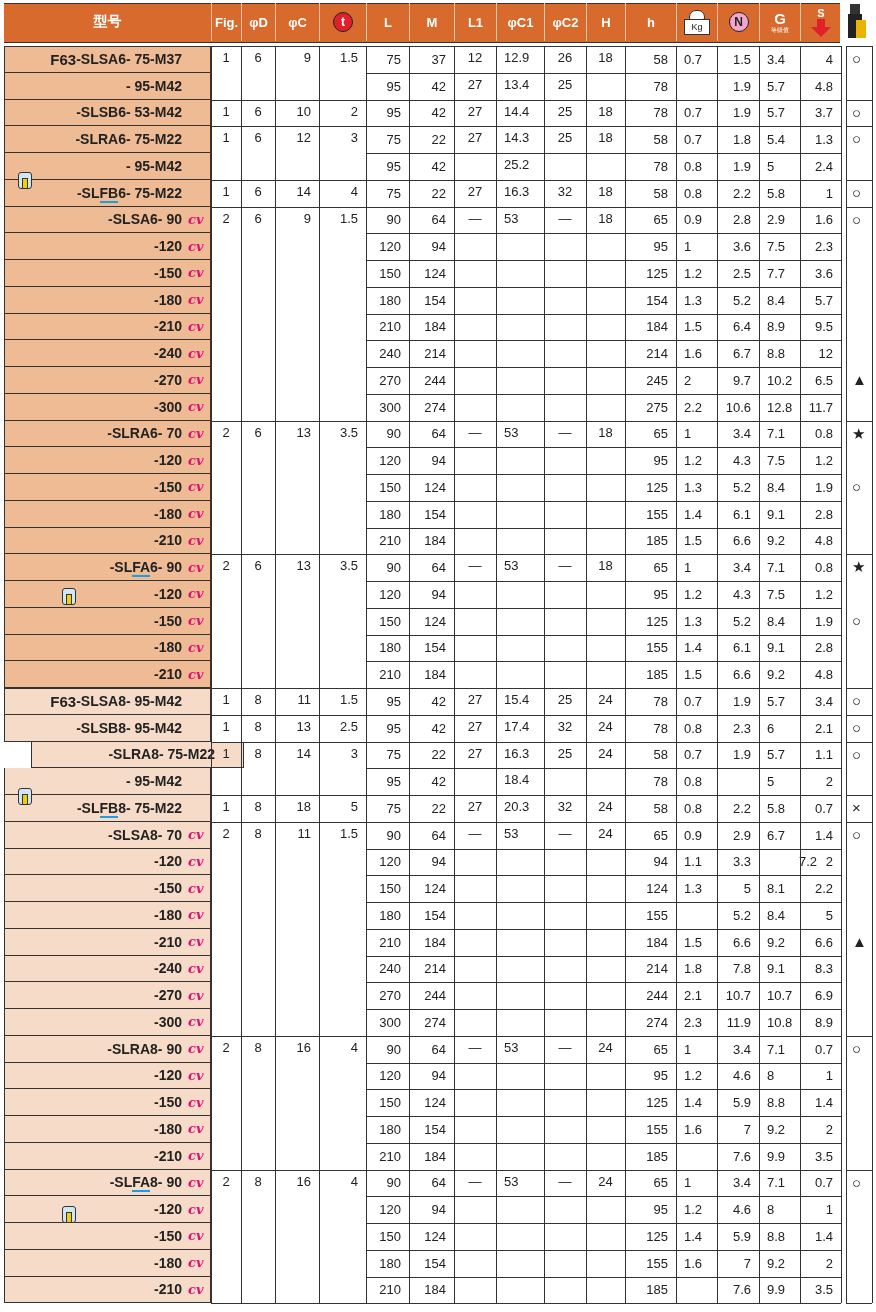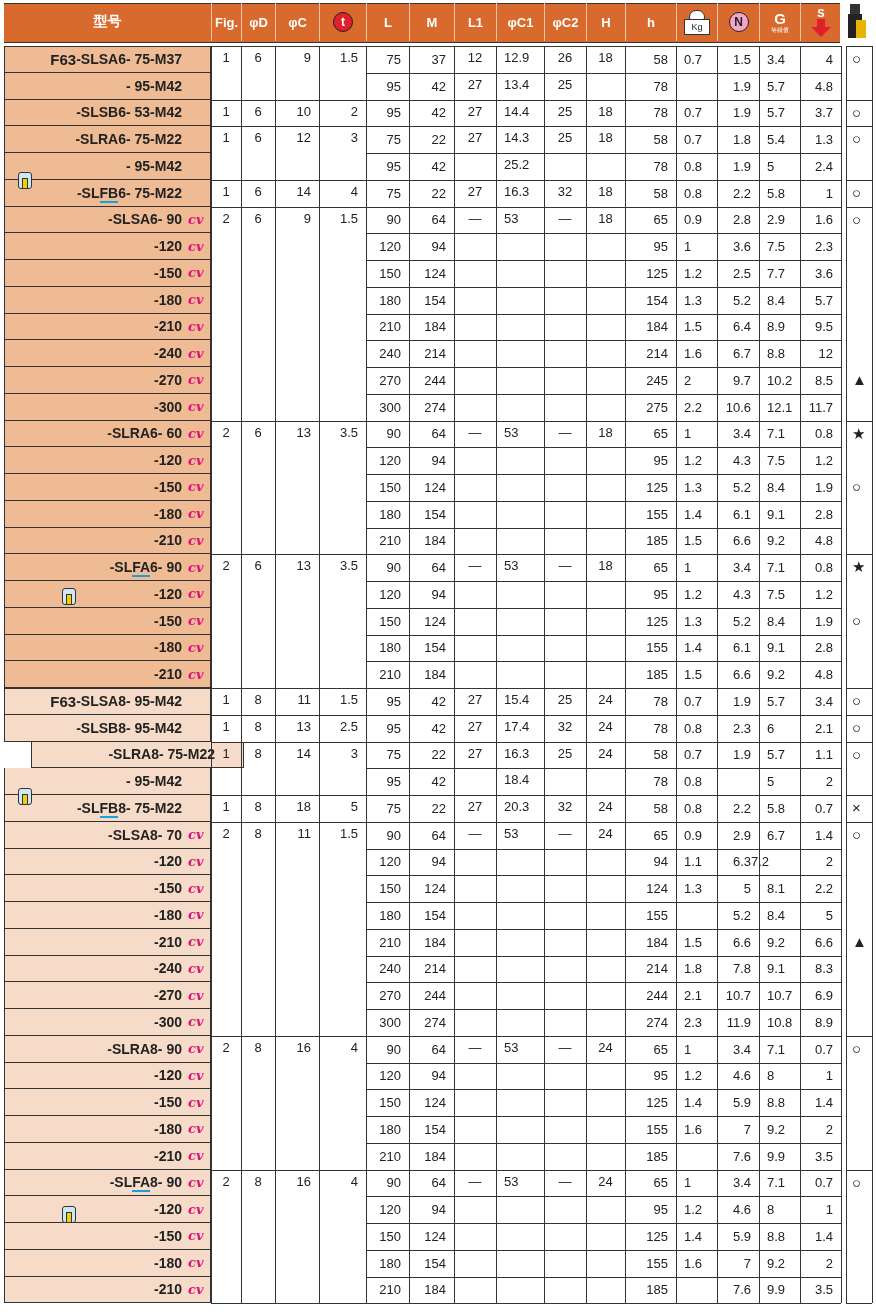--- a/index.html
+++ b/index.html
@@ -261,35 +261,35 @@
     <div class="row-name" style="position: absolute; left: 4px; top: 367px; width: 207px; height: 26.75px; background: rgb(239, 187, 149); border-left: 1px solid rgb(51, 51, 51); border-right: 1px solid rgb(51, 51, 51); padding-right: 0px;">
       <span>-270</span>
       <span class="cv">cv</span>
     </div>
     <div class="cell" style="left: 366px; top: 367px; width: 43px; height: 26.75px; justify-content: flex-end; padding: 0px 8px;">270</div>
     <div class="cell" style="left: 409px; top: 367px; width: 45px; height: 26.75px; justify-content: flex-end; padding: 0px 8px;">244</div>
     <div class="cell" style="left: 625px; top: 367px; width: 51px; height: 26.75px; justify-content: flex-end; padding: 0px 8px;">245</div>
     <div class="cell" style="left: 676px; top: 367px; width: 41px; height: 26.75px; justify-content: flex-start; padding: 0px 8px;">2</div>
     <div class="cell" style="left: 717px; top: 367px; width: 42px; height: 26.75px; justify-content: flex-end; padding: 0px 8px;">9.7</div>
     <div class="cell" style="left: 759px; top: 367px; width: 41px; height: 26.75px; justify-content: flex-start; padding: 0px 8px;">10.2</div>
-    <div class="cell" style="left: 800px; top: 367px; width: 41px; height: 26.75px; justify-content: flex-end; padding: 0px 8px;">8.5</div>
+    <div class="cell" style="left: 800px; top: 367px; width: 41px; height: 26.75px; justify-content: flex-end; padding: 0px 8px;">6.5</div>
     <div class="mark" style="left: 852px; top: 371px;">▲</div>
     <div class="row-name" style="position: absolute; left: 4px; top: 393.75px; width: 207px; height: 26.75px; background: rgb(239, 187, 149); border-left: 1px solid rgb(51, 51, 51); border-right: 1px solid rgb(51, 51, 51); padding-right: 0px;">
       <span>-300</span>
       <span class="cv">cv</span>
     </div>
     <div class="cell" style="left: 366px; top: 393.75px; width: 43px; height: 26.75px; justify-content: flex-end; padding: 0px 8px;">300</div>
     <div class="cell" style="left: 409px; top: 393.75px; width: 45px; height: 26.75px; justify-content: flex-end; padding: 0px 8px;">274</div>
     <div class="cell" style="left: 625px; top: 393.75px; width: 51px; height: 26.75px; justify-content: flex-end; padding: 0px 8px;">275</div>
     <div class="cell" style="left: 676px; top: 393.75px; width: 41px; height: 26.75px; justify-content: flex-start; padding: 0px 8px;">2.2</div>
     <div class="cell" style="left: 717px; top: 393.75px; width: 42px; height: 26.75px; justify-content: flex-end; padding: 0px 8px;">10.6</div>
-    <div class="cell" style="left: 759px; top: 393.75px; width: 41px; height: 26.75px; justify-content: flex-start; padding: 0px 8px;">12.1</div>
+    <div class="cell" style="left: 759px; top: 393.75px; width: 41px; height: 26.75px; justify-content: flex-start; padding: 0px 8px;">12.8</div>
     <div class="cell" style="left: 800px; top: 393.75px; width: 41px; height: 26.75px; justify-content: flex-end; padding: 0px 8px;">11.7</div>
     <div class="row-name" style="position: absolute; left: 4px; top: 420.5px; width: 207px; height: 26.75px; background: rgb(239, 187, 149); border-left: 1px solid rgb(51, 51, 51); border-right: 1px solid rgb(51, 51, 51); padding-right: 0px;">
-      <span>-SLRA6-  60</span>
+      <span>-SLRA6-  70</span>
       <span class="cv">cv</span>
     </div>
     <div class="cell" style="left: 211px; top: 420.5px; width: 30px; height: 26.75px; justify-content: center; padding: 4px 8px 0px; align-items: flex-start;">2</div>
     <div class="cell" style="left: 241px; top: 420.5px; width: 34px; height: 26.75px; justify-content: center; padding: 4px 8px 0px; align-items: flex-start;">6</div>
     <div class="cell" style="left: 275px; top: 420.5px; width: 44px; height: 26.75px; justify-content: flex-end; padding: 4px 8px 0px; align-items: flex-start;">13</div>
     <div class="cell" style="left: 319px; top: 420.5px; width: 47px; height: 26.75px; justify-content: flex-end; padding: 4px 8px 0px; align-items: flex-start;">3.5</div>
     <div class="cell" style="left: 366px; top: 420.5px; width: 43px; height: 26.75px; justify-content: flex-end; padding: 0px 8px;">90</div>
     <div class="cell" style="left: 409px; top: 420.5px; width: 45px; height: 26.75px; justify-content: flex-end; padding: 0px 8px;">64</div>
     <div class="cell" style="left: 454px; top: 420.5px; width: 42px; height: 26.75px; justify-content: center; padding: 4px 8px 0px; align-items: flex-start;">—</div>
     <div class="cell" style="left: 496px; top: 420.5px; width: 48px; height: 26.75px; justify-content: flex-start; padding: 4px 8px 0px; align-items: flex-start;">53</div>
@@ -519,22 +519,22 @@
     <div class="cell" style="left: 800px; top: 821.75px; width: 41px; height: 26.75px; justify-content: flex-end; padding: 0px 8px;">1.4</div>
     <div class="mark" style="left: 852px; top: 825.75px;">○</div>
     <div class="row-name" style="position: absolute; left: 4px; top: 848.5px; width: 207px; height: 26.75px; background: rgb(246, 220, 200); border-left: 1px solid rgb(51, 51, 51); border-right: 1px solid rgb(51, 51, 51); padding-right: 0px;">
       <span>-120</span>
       <span class="cv">cv</span>
     </div>
     <div class="cell" style="left: 366px; top: 848.5px; width: 43px; height: 26.75px; justify-content: flex-end; padding: 0px 8px;">120</div>
     <div class="cell" style="left: 409px; top: 848.5px; width: 45px; height: 26.75px; justify-content: flex-end; padding: 0px 8px;">94</div>
     <div class="cell" style="left: 625px; top: 848.5px; width: 51px; height: 26.75px; justify-content: flex-end; padding: 0px 8px;">94</div>
     <div class="cell" style="left: 676px; top: 848.5px; width: 41px; height: 26.75px; justify-content: flex-start; padding: 0px 8px;">1.1</div>
-    <div class="cell" style="left: 717px; top: 848.5px; width: 42px; height: 26.75px; justify-content: flex-end; padding: 0px 8px;">6.3</div>
-    <div class="cell" style="left: 731px; top: 848.5px; width: 41px; height: 26.75px; justify-content: flex-start; padding: 0px 20px;">7.2</div>
+    <div class="cell" style="left: 717px; top: 848.5px; width: 42px; height: 26.75px; justify-content: flex-end; padding: 0px 8px;">3.3</div>
+    <div class="cell" style="left: 779px; top: 848.5px; width: 41px; height: 26.75px; justify-content: flex-start; padding: 0px 20px;">7.2</div>
     <div class="cell" style="left: 800px; top: 848.5px; width: 41px; height: 26.75px; justify-content: flex-end; padding: 0px 8px;">2</div>
     <div class="row-name" style="position: absolute; left: 4px; top: 875.25px; width: 207px; height: 26.75px; background: rgb(246, 220, 200); border-left: 1px solid rgb(51, 51, 51); border-right: 1px solid rgb(51, 51, 51); padding-right: 0px;">
       <span>-150</span>
       <span class="cv">cv</span>
     </div>
     <div class="cell" style="left: 366px; top: 875.25px; width: 43px; height: 26.75px; justify-content: flex-end; padding: 0px 8px;">150</div>
     <div class="cell" style="left: 409px; top: 875.25px; width: 45px; height: 26.75px; justify-content: flex-end; padding: 0px 8px;">124</div>
     <div class="cell" style="left: 625px; top: 875.25px; width: 51px; height: 26.75px; justify-content: flex-end; padding: 0px 8px;">124</div>
     <div class="cell" style="left: 676px; top: 875.25px; width: 41px; height: 26.75px; justify-content: flex-start; padding: 0px 8px;">1.3</div>
     <div class="cell" style="left: 717px; top: 875.25px; width: 42px; height: 26.75px; justify-content: flex-end; padding: 0px 8px;">5</div>

